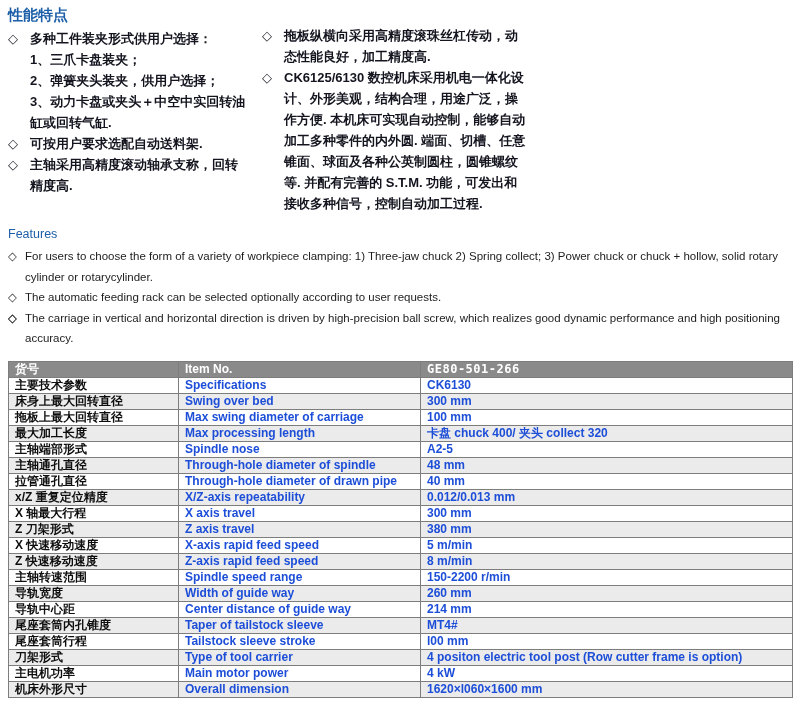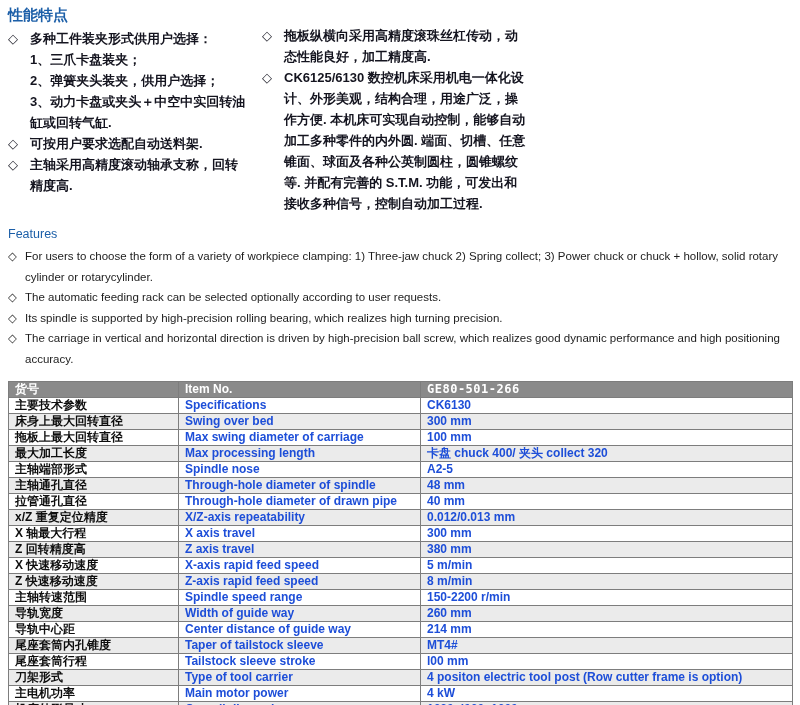--- a/index.html
+++ b/index.html
@@ -89,21 +89,21 @@
           <li><span class="dia">◇</span><span>CK6125/6130 数控机床采用机电一体化设计、外形美观，结构合理，用途广泛，操作方便. 本机床可实现自动控制，能够自动加工多种零件的内外圆. 端面、切槽、任意锥面、球面及各种公英制圆柱，圆锥螺纹等. 并配有完善的 S.T.M. 功能，可发出和接收多种信号，控制自动加工过程.</span></li>
         </ul>
     </div>
   </section>
 
   <section class="en-section">
     <h2 class="en-title">Features</h2>
     <ul class="en-list">
         <li><span class="dia">◇</span><span>For users to choose the form of a variety of workpiece clamping: 1) Three-jaw chuck  2) Spring collect;  3) Power chuck or chuck + hollow, solid rotary cylinder or rotarycylinder.</span></li>
         <li><span class="dia">◇</span><span>The automatic feeding rack can be selected optionally according to user requests.</span></li>
-        <li><span class="dia">◇</span><span>Its spindle is supported by high-precision rolling bearing, which realizes high turning precision.</span></li>
+        <li><span class="dia">◇</span></li>
         <li><span class="dia">◇</span><span>The carriage in vertical and horizontal direction is driven by high-precision ball screw, which realizes good dynamic performance and high positioning accuracy.</span></li>
       </ul>
   </section>
 
   <table class="spec">
     <colgroup>
         <col class="c1">
         <col class="c2">
         <col class="c3">
       </colgroup>
@@ -154,21 +154,21 @@
           <td class="zh">x/Z 重复定位精度</td>
           <td>X/Z-axis repeatability</td>
           <td>0.012/0.013 mm</td>
         </tr>
         <tr>
           <td class="zh">X 轴最大行程</td>
           <td>X axis travel</td>
           <td>300 mm</td>
         </tr>
         <tr>
-          <td class="zh">Z 回转精度高</td>
+          <td class="zh">Z 刀架形式</td>
           <td>Z axis travel</td>
           <td>380 mm</td>
         </tr>
         <tr>
           <td class="zh">X 快速移动速度</td>
           <td>X-axis rapid feed speed</td>
           <td>5 m/min</td>
         </tr>
         <tr>
           <td class="zh">Z 快速移动速度</td>

